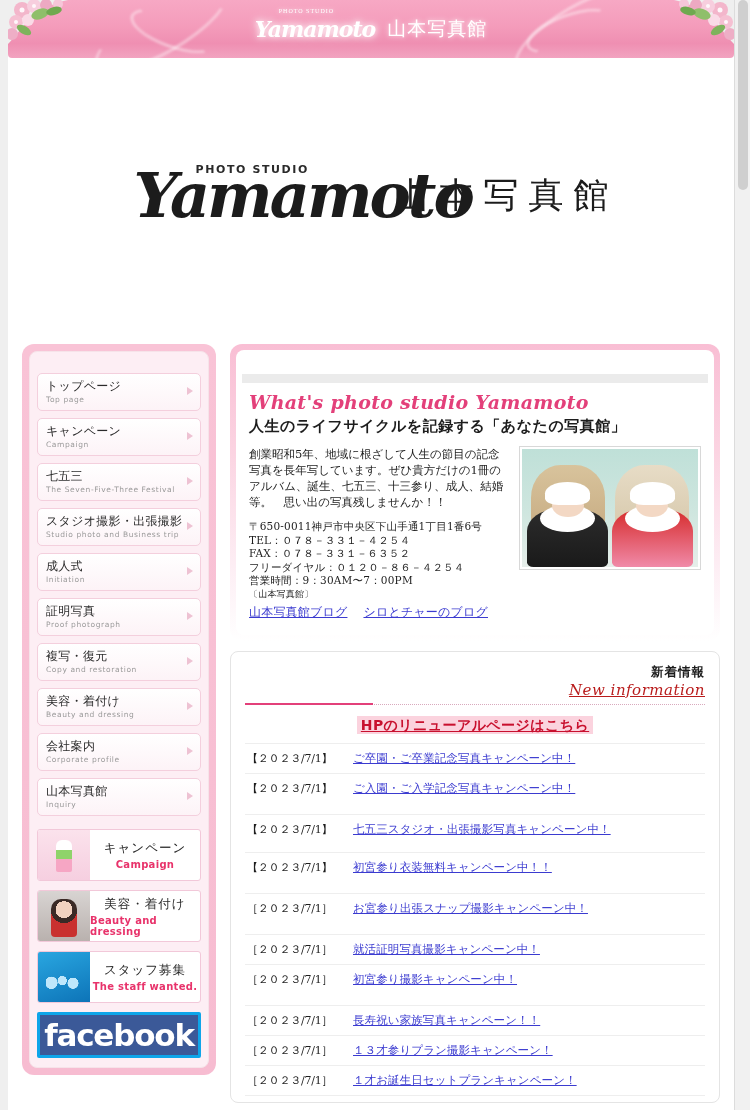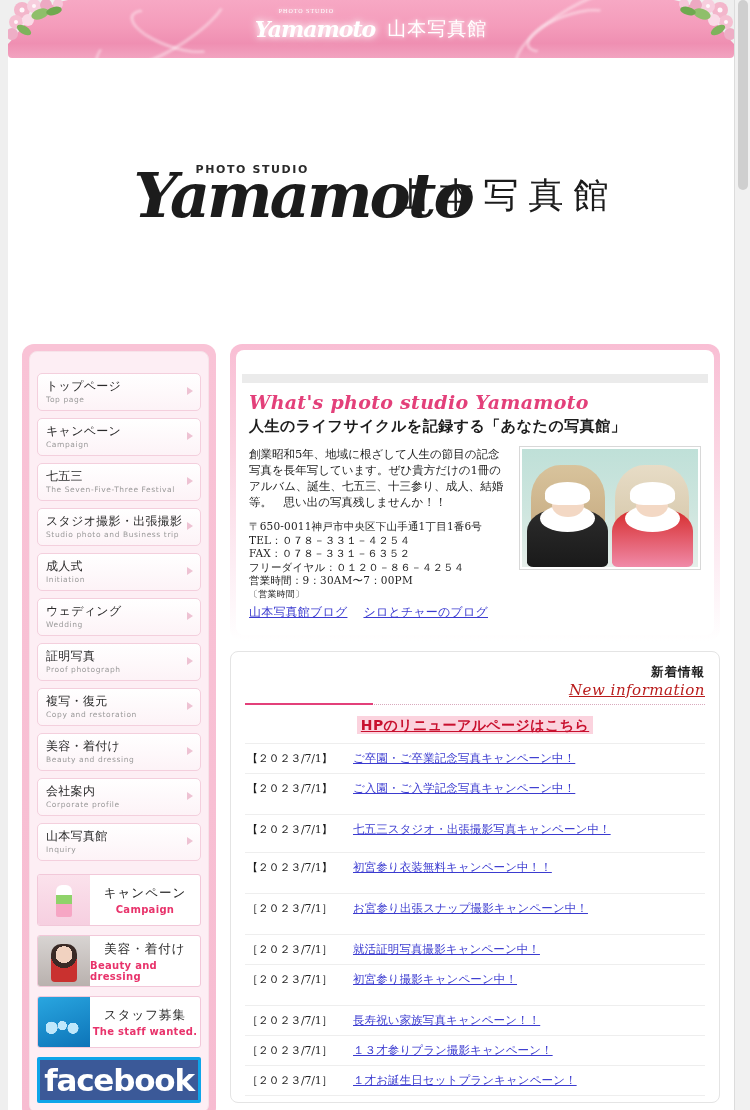--- a/index.html
+++ b/index.html
@@ -464,25 +464,20 @@
             <div class="en">Studio photo and Business trip</div>
             <div class="arrow"></div>
           </div>
 
           <div class="menu-item">
             <div class="jp">成人式</div>
             <div class="en">Initiation</div>
             <div class="arrow"></div>
           </div>
 
-          <div class="menu-item">
-            <div class="jp">ウェディング</div>
-            <div class="en">Wedding</div>
-            <div class="arrow"></div>
-          </div>
 
           <div class="menu-item">
             <div class="jp">証明写真</div>
             <div class="en">Proof photograph</div>
             <div class="arrow"></div>
           </div>
 
           <div class="menu-item">
             <div class="jp">複写・復元</div>
             <div class="en">Copy and restoration</div>
@@ -551,21 +546,21 @@
 
             <div class="intro-row">
               <div class="intro-text">
                 <div class="intro-p">創業昭和5年、地域に根ざして人生の節目の記念写真を長年写しています。ぜひ貴方だけの1冊のアルバム、誕生、七五三、十三参り、成人、結婚等。　思い出の写真残しませんか！！</div>
                 <div class="contact">
                   <div>〒650-0011神戸市中央区下山手通1丁目1番6号</div>
                   <div>TEL：０７８－３３１－４２５４</div>
                   <div>FAX：０７８－３３１－６３５２</div>
                   <div>フリーダイヤル：０１２０－８６－４２５４</div>
                   <div>営業時間：9：30AM〜7：00PM</div>
-                  <div class="small">〔営業時間〕</div>
+                  <div class="small">〔山本写真館〕</div>
                 </div>
                 <div class="blog-links">
                   <a href="#">山本写真館ブログ</a>
                   &nbsp;&nbsp;
                   <a href="#">シロとチャーのブログ</a>
                 </div>
               </div>
 
               <div class="intro-photo">
                 <div class="photo-inner">

